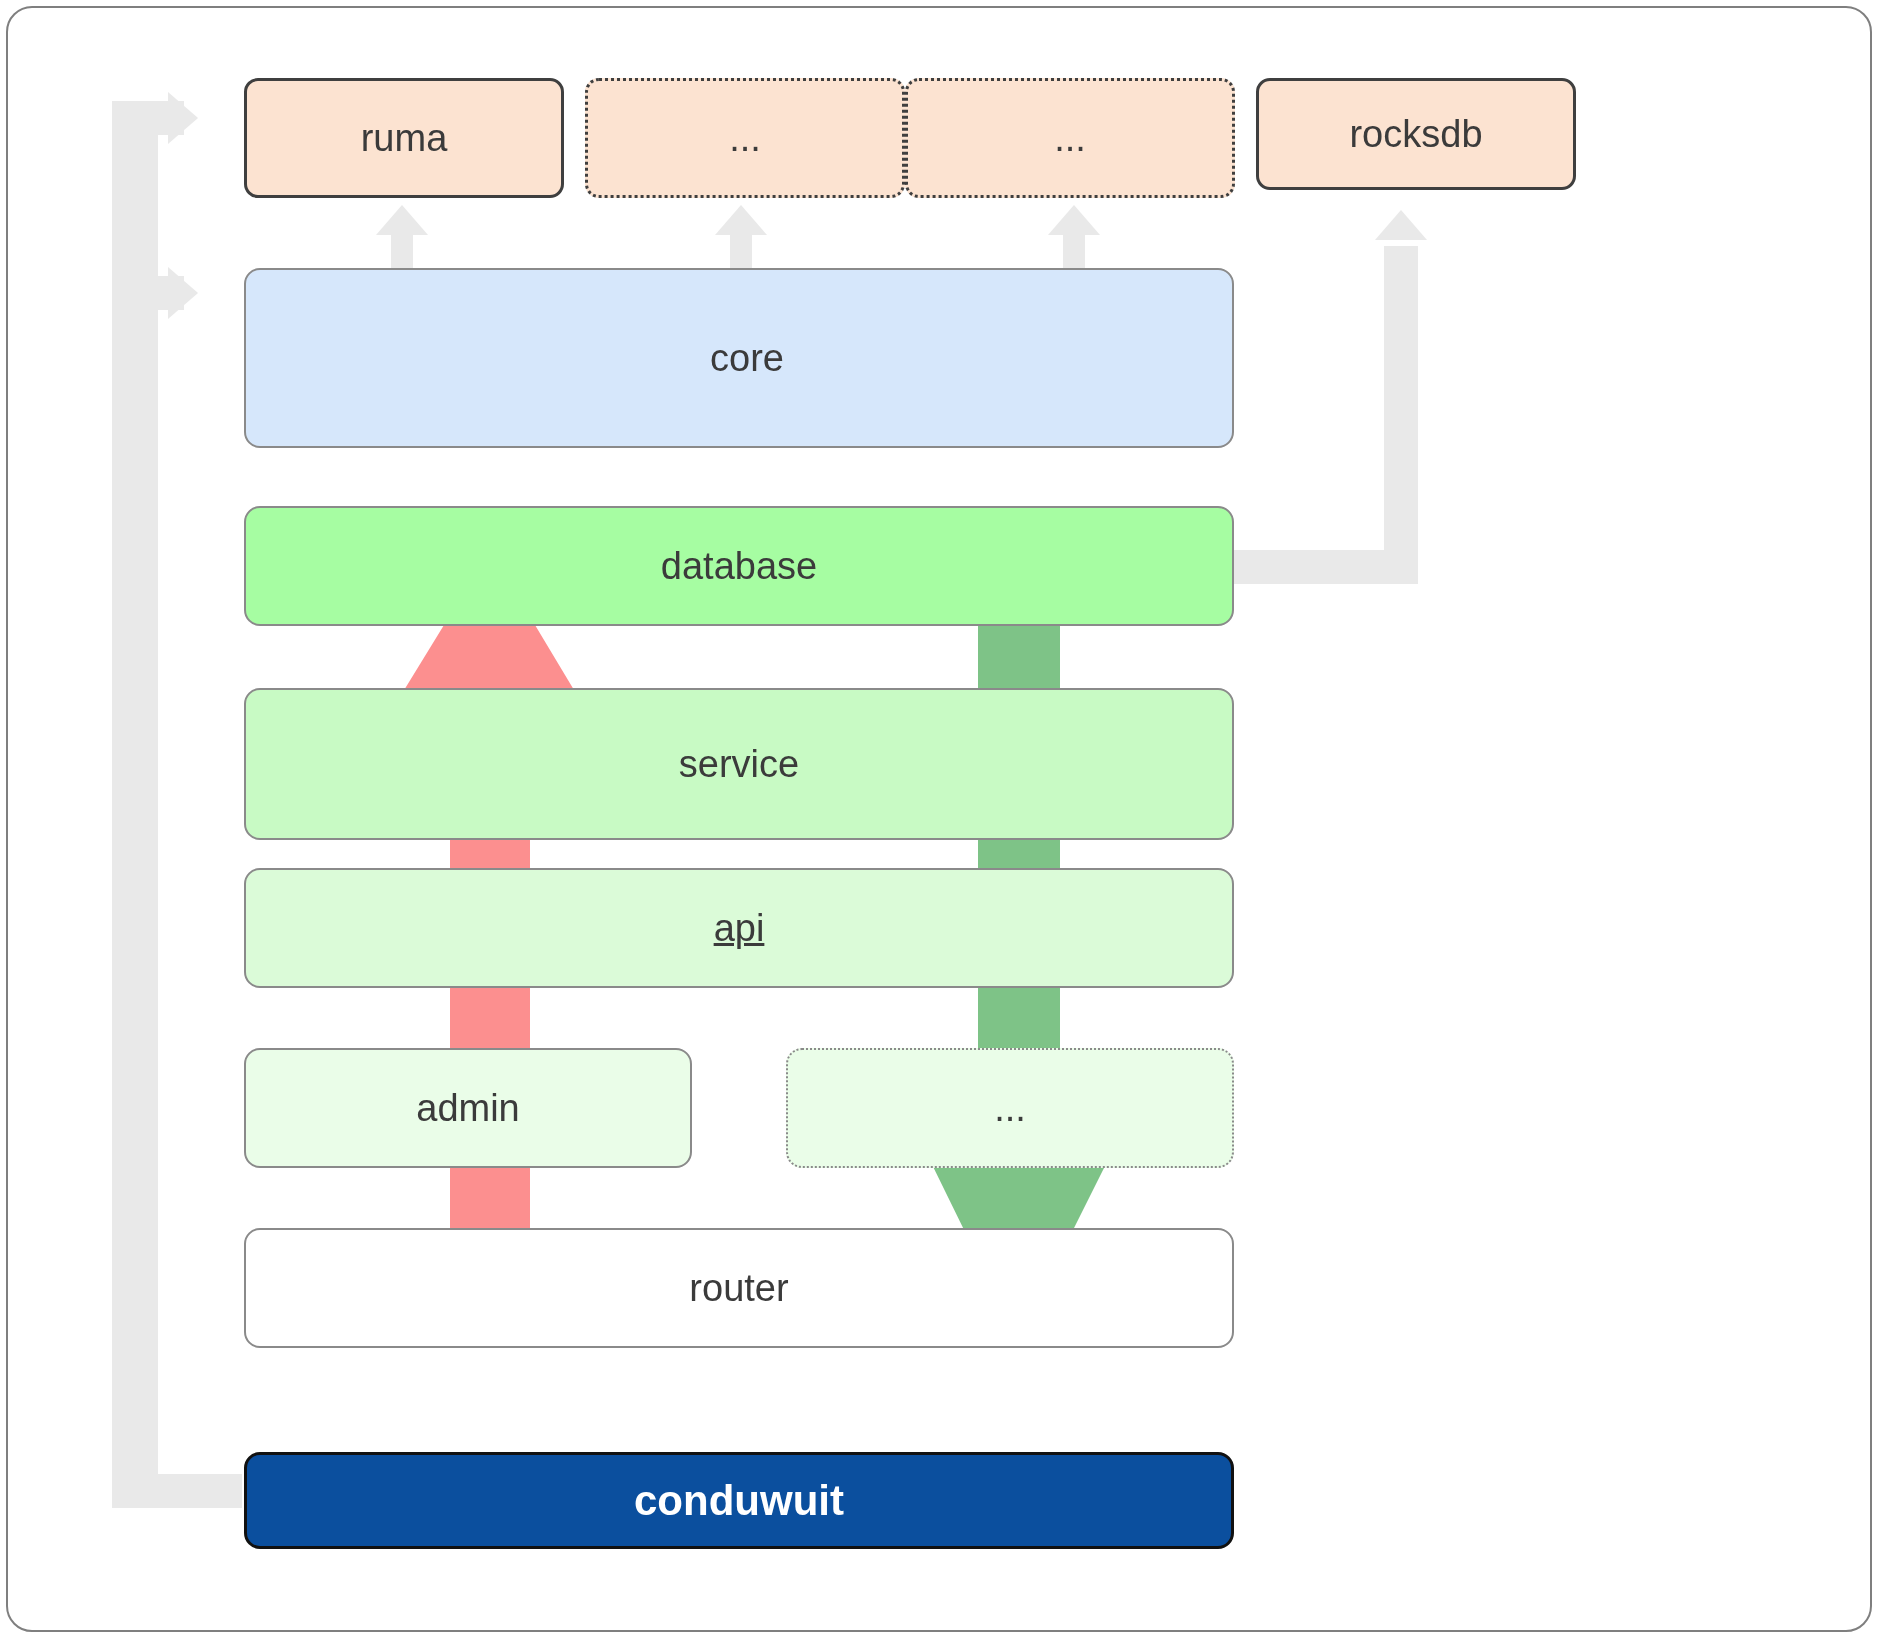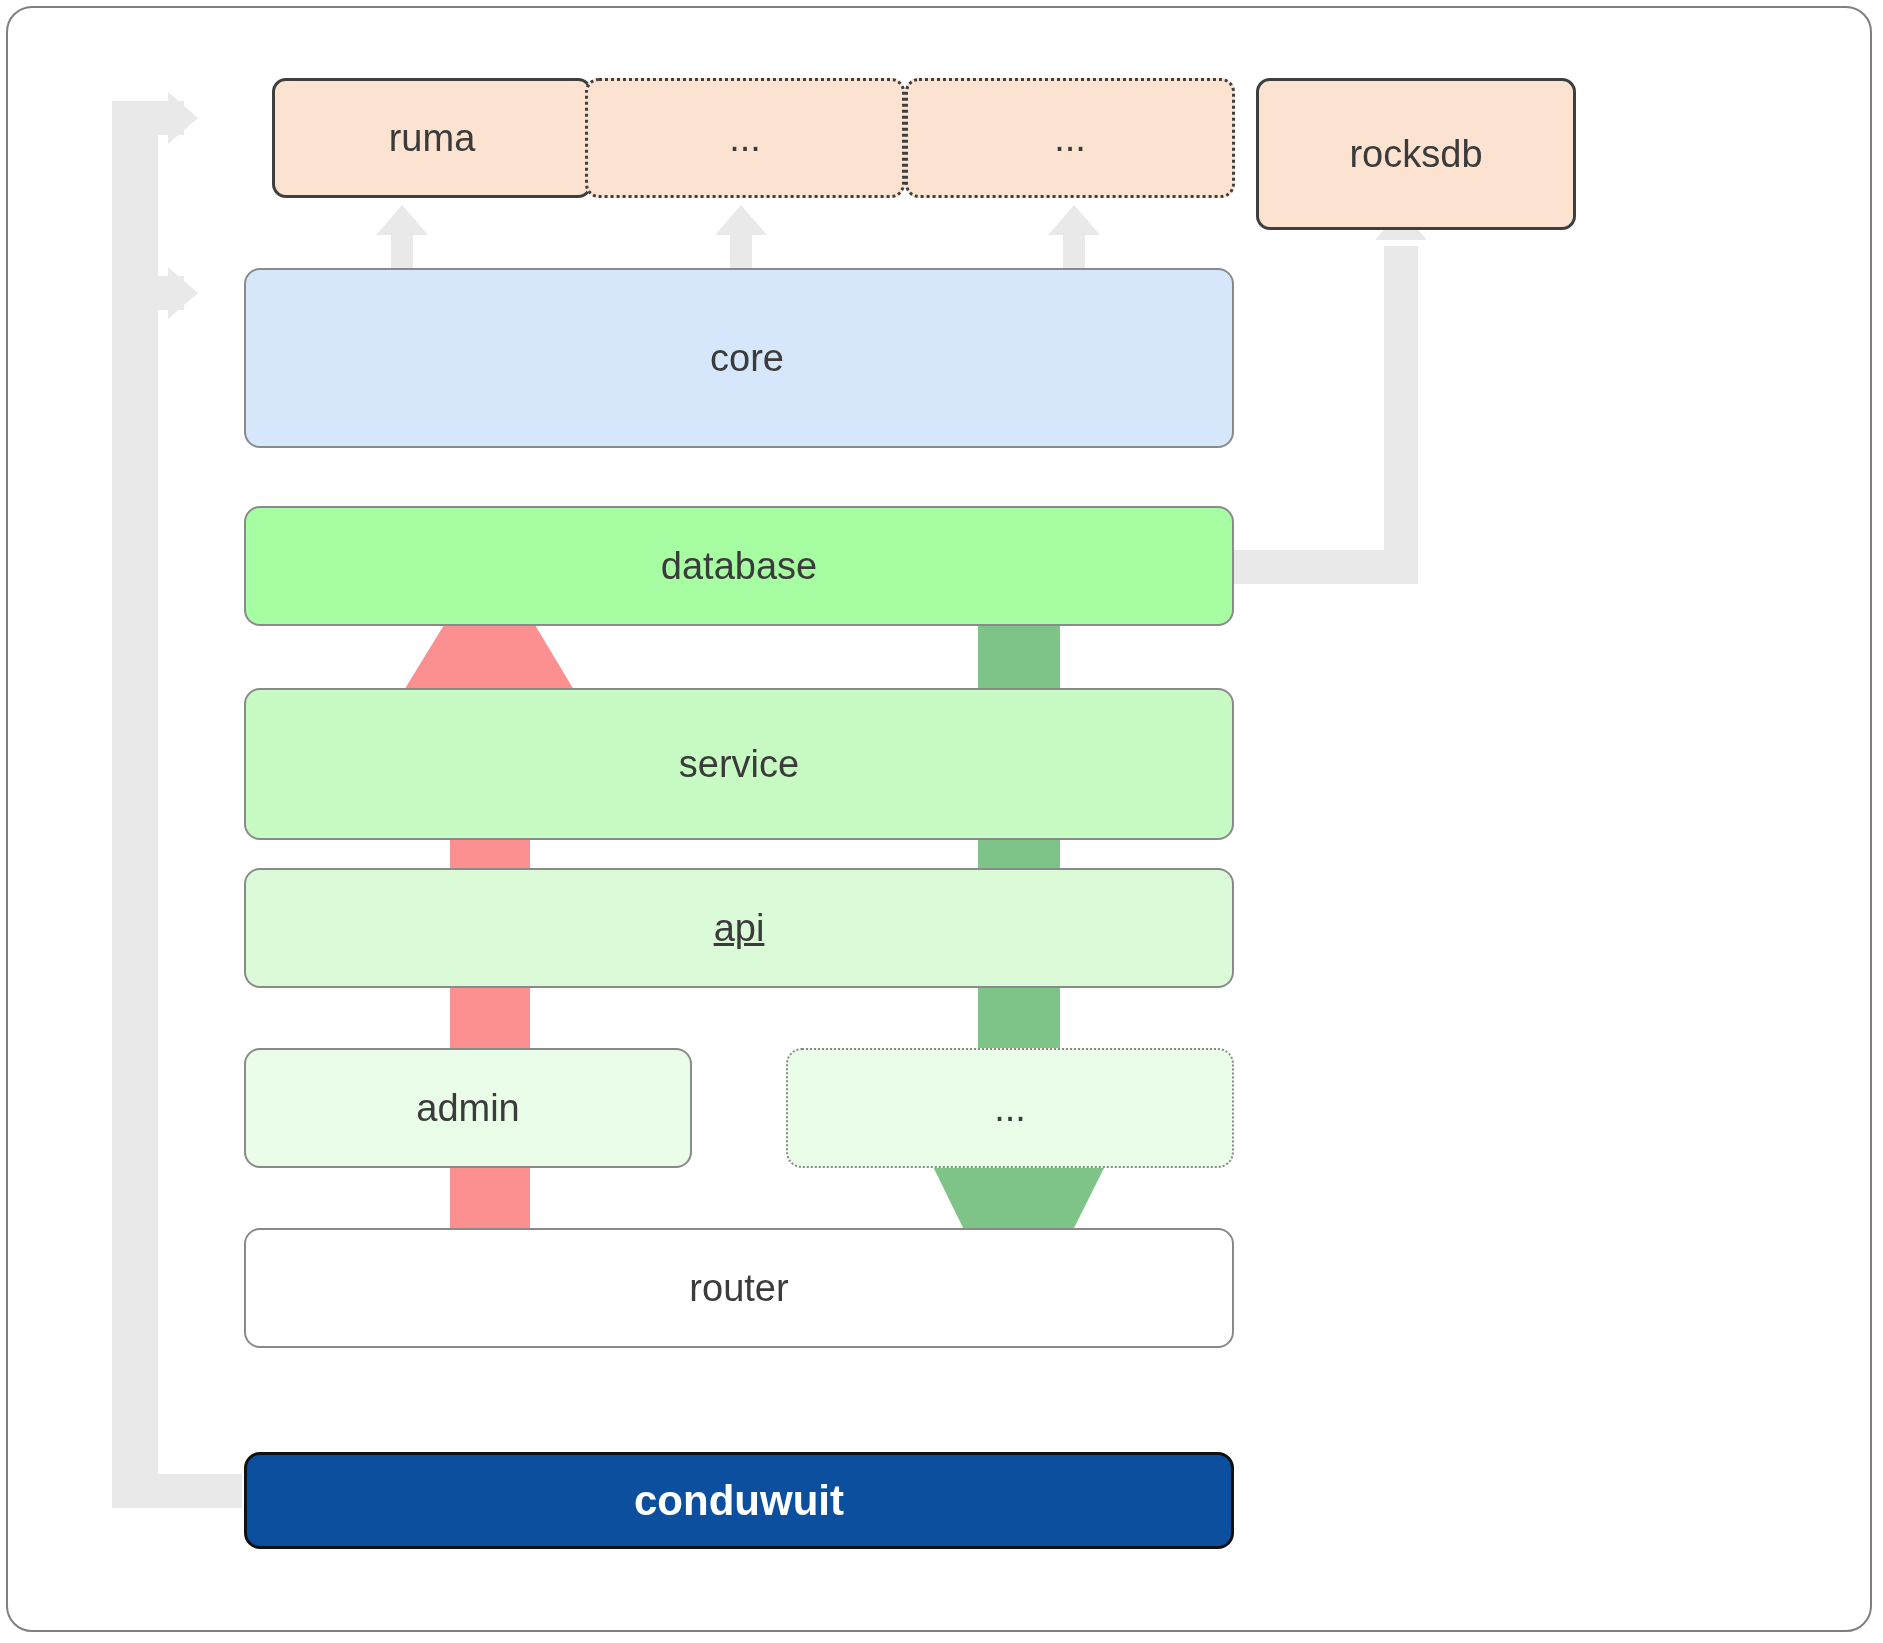--- a/index.html
+++ b/index.html
@@ -95,30 +95,30 @@
 
   <div class="rail" style="left:391px;top:232px;width:22px;height:42px;"></div>
   <div class="tri tri-up" style="left:376px;top:205px;"></div>
 
   <div class="rail" style="left:730px;top:232px;width:22px;height:42px;"></div>
   <div class="tri tri-up" style="left:715px;top:205px;"></div>
 
   <div class="rail" style="left:1063px;top:232px;width:22px;height:42px;"></div>
   <div class="tri tri-up" style="left:1048px;top:205px;"></div>
 
-  <div class="node dep" style="left:244px;top:78px;width:320px;height:120px;margin-left:28px;">
+  <div class="node dep" style="left:244px;top:78px;width:320px;height:120px;">
     <span>ruma</span>
   </div>
   <div class="node dep dotted" style="left:585px;top:78px;width:320px;height:120px;">
     <span>...</span>
   </div>
   <div class="node dep dotted" style="left:905px;top:78px;width:330px;height:120px;">
     <span>...</span>
   </div>
-  <div class="node dep" style="left:1256px;top:78px;width:320px;height:152px;">
+  <div class="node dep" style="left:1256px;top:78px;width:320px;height:112px;">
     <span>rocksdb</span>
   </div>
 
   <div class="node stackbox core" style="left:244px;top:268px;width:990px;height:180px;padding-left:16px;">
     <span>core</span>
   </div>
 
   <div class="node stackbox database" style="left:244px;top:506px;width:990px;height:120px;">
     <span>database</span>
   </div>

